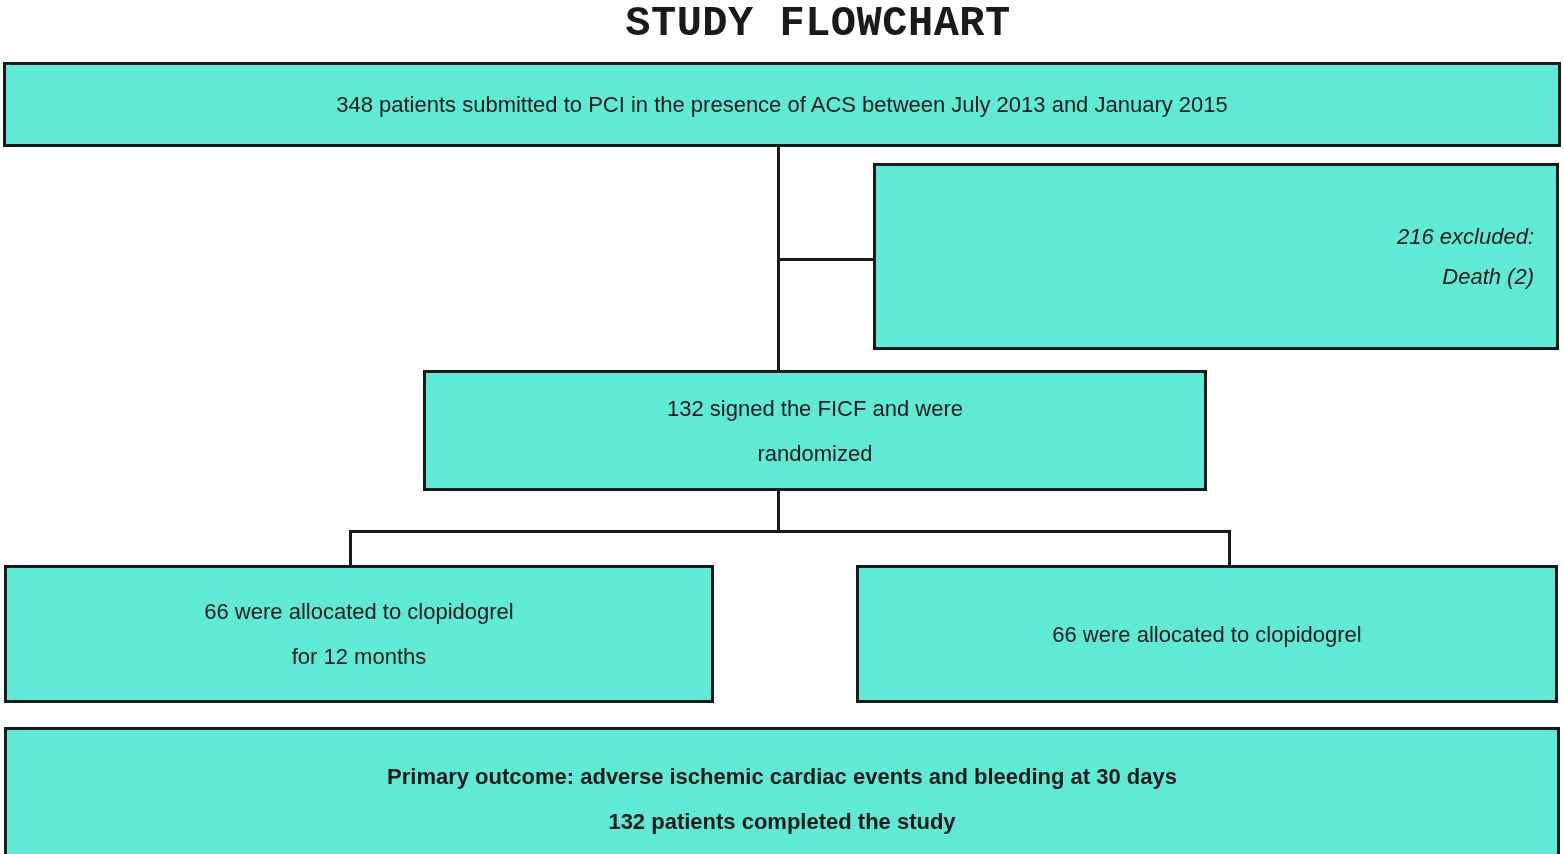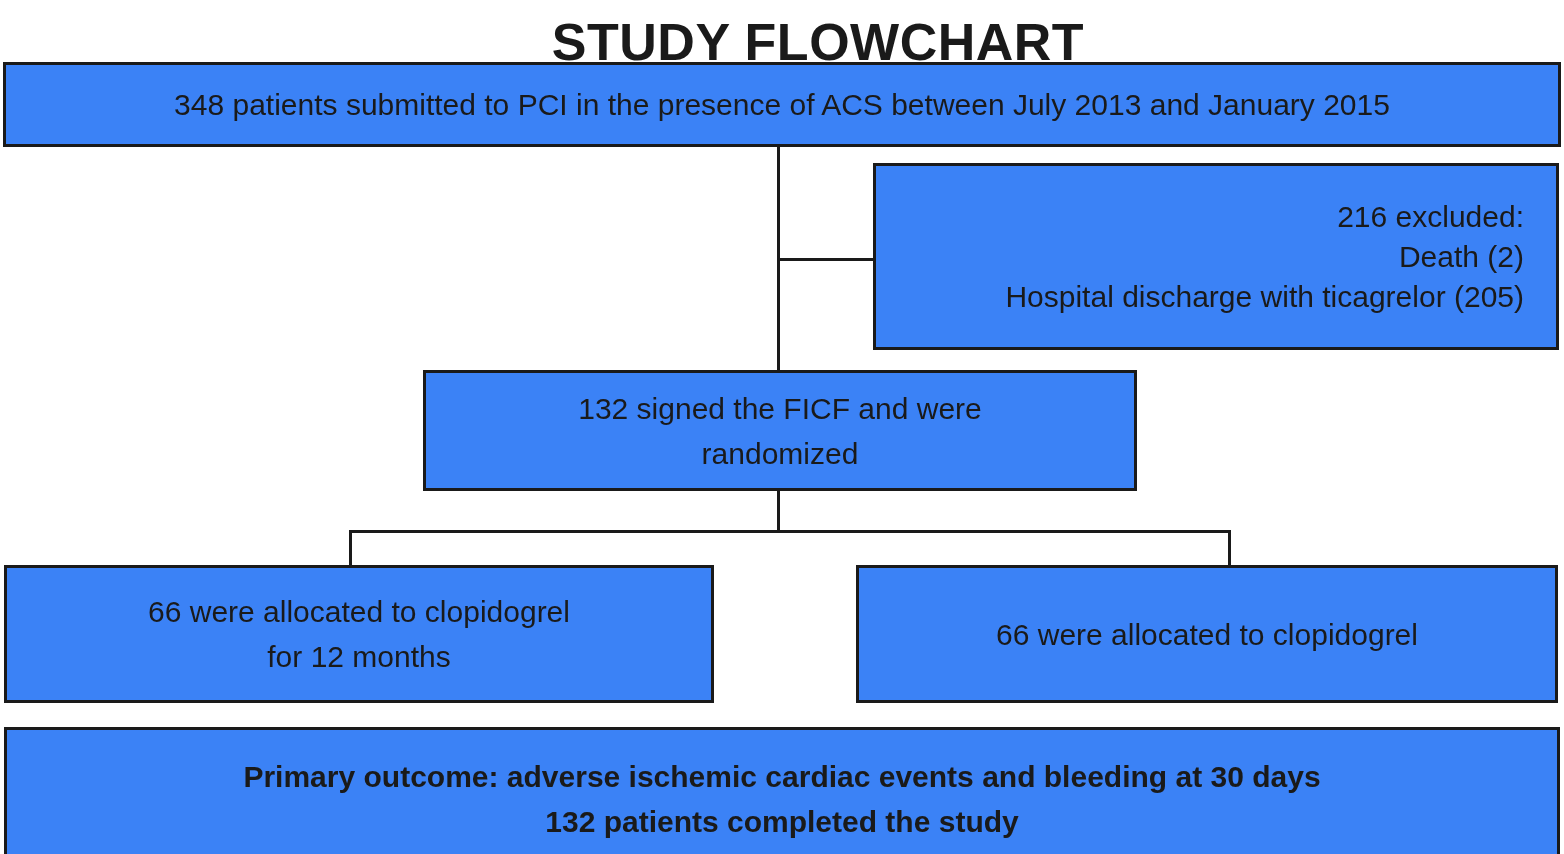--- a/index.html
+++ b/index.html
@@ -14,43 +14,44 @@
     background: #ffffff;
     font-family: "Liberation Sans", "DejaVu Sans", sans-serif;
     color: #1a1a1a;
     overflow: hidden;
   }
   .title {
     position: absolute;
     left: 72px;
     right: 0;
     top: 0;
-    margin: 12px;
+    margin: 0;
     text-align: center;
-    font-size: 52px;
+    font-size: 42px;
     font-weight: bold;
     letter-spacing: 0.5px;
     color: #1a1a1a;
+    font-family: Liberation Mono, monospace;
   }
   .box {
     position: absolute;
     box-sizing: border-box;
     border: 3px solid #1a1a1a;
-    background: #3b82f6;
+    background: #5eead4;
     display: flex;
     flex-direction: column;
     justify-content: center;
-    font-size: 30px;
+    font-size: 22px;
     line-height: 45px;
   }
   .box.center { align-items: center; text-align: center; }
-  .box.right  { align-items: flex-end; text-align: right; padding-right: 32px; line-height: 40px; }
+  .box.right  { align-items: flex-end; text-align: right; padding-right: 22px; line-height: 40px; font-style: italic; }
   .enrollment-box { left: 3px;   top: 62px;  width: 1558px; height: 85px; }
   .excluded-box   { left: 873px; top: 163px; width: 686px;  height: 187px; }
-  .randomized-box { left: 423px; top: 370px; width: 714px;  height: 121px; }
+  .randomized-box { left: 423px; top: 370px; width: 784px;  height: 121px; }
   .left-arm-box   { left: 4px;   top: 565px; width: 710px;  height: 138px; }
   .right-arm-box  { left: 856px; top: 565px; width: 702px;  height: 138px; }
   .outcome-box    { left: 4px;   top: 727px; width: 1556px; height: 144px; font-weight: bold; }
   .line {
     position: absolute;
     background: #1a1a1a;
   }
   .conn-main-v      { left: 777px;  top: 147px; width: 3px;   height: 226px; }
   .conn-excl-h      { left: 777px;  top: 258px; width: 98px;  height: 3px; }
   .conn-rand-v      { left: 777px;  top: 491px; width: 3px;   height: 42px; }
@@ -72,21 +73,20 @@
   <div class="line conn-left-drop"></div>
   <div class="line conn-right-drop"></div>
 
   <div class="box center enrollment-box">
     <div>348 patients submitted to PCI in the presence of ACS between July 2013 and January 2015</div>
   </div>
 
   <div class="box right excluded-box">
     <div>216 excluded:</div>
     <div>Death (2)</div>
-    <div>Hospital discharge with ticagrelor (205)</div>
   </div>
 
   <div class="box center randomized-box">
     <div>132 signed the FICF and were</div>
     <div>randomized</div>
   </div>
 
   <div class="box center left-arm-box">
     <div>66 were allocated to clopidogrel</div>
     <div>for 12 months</div>

